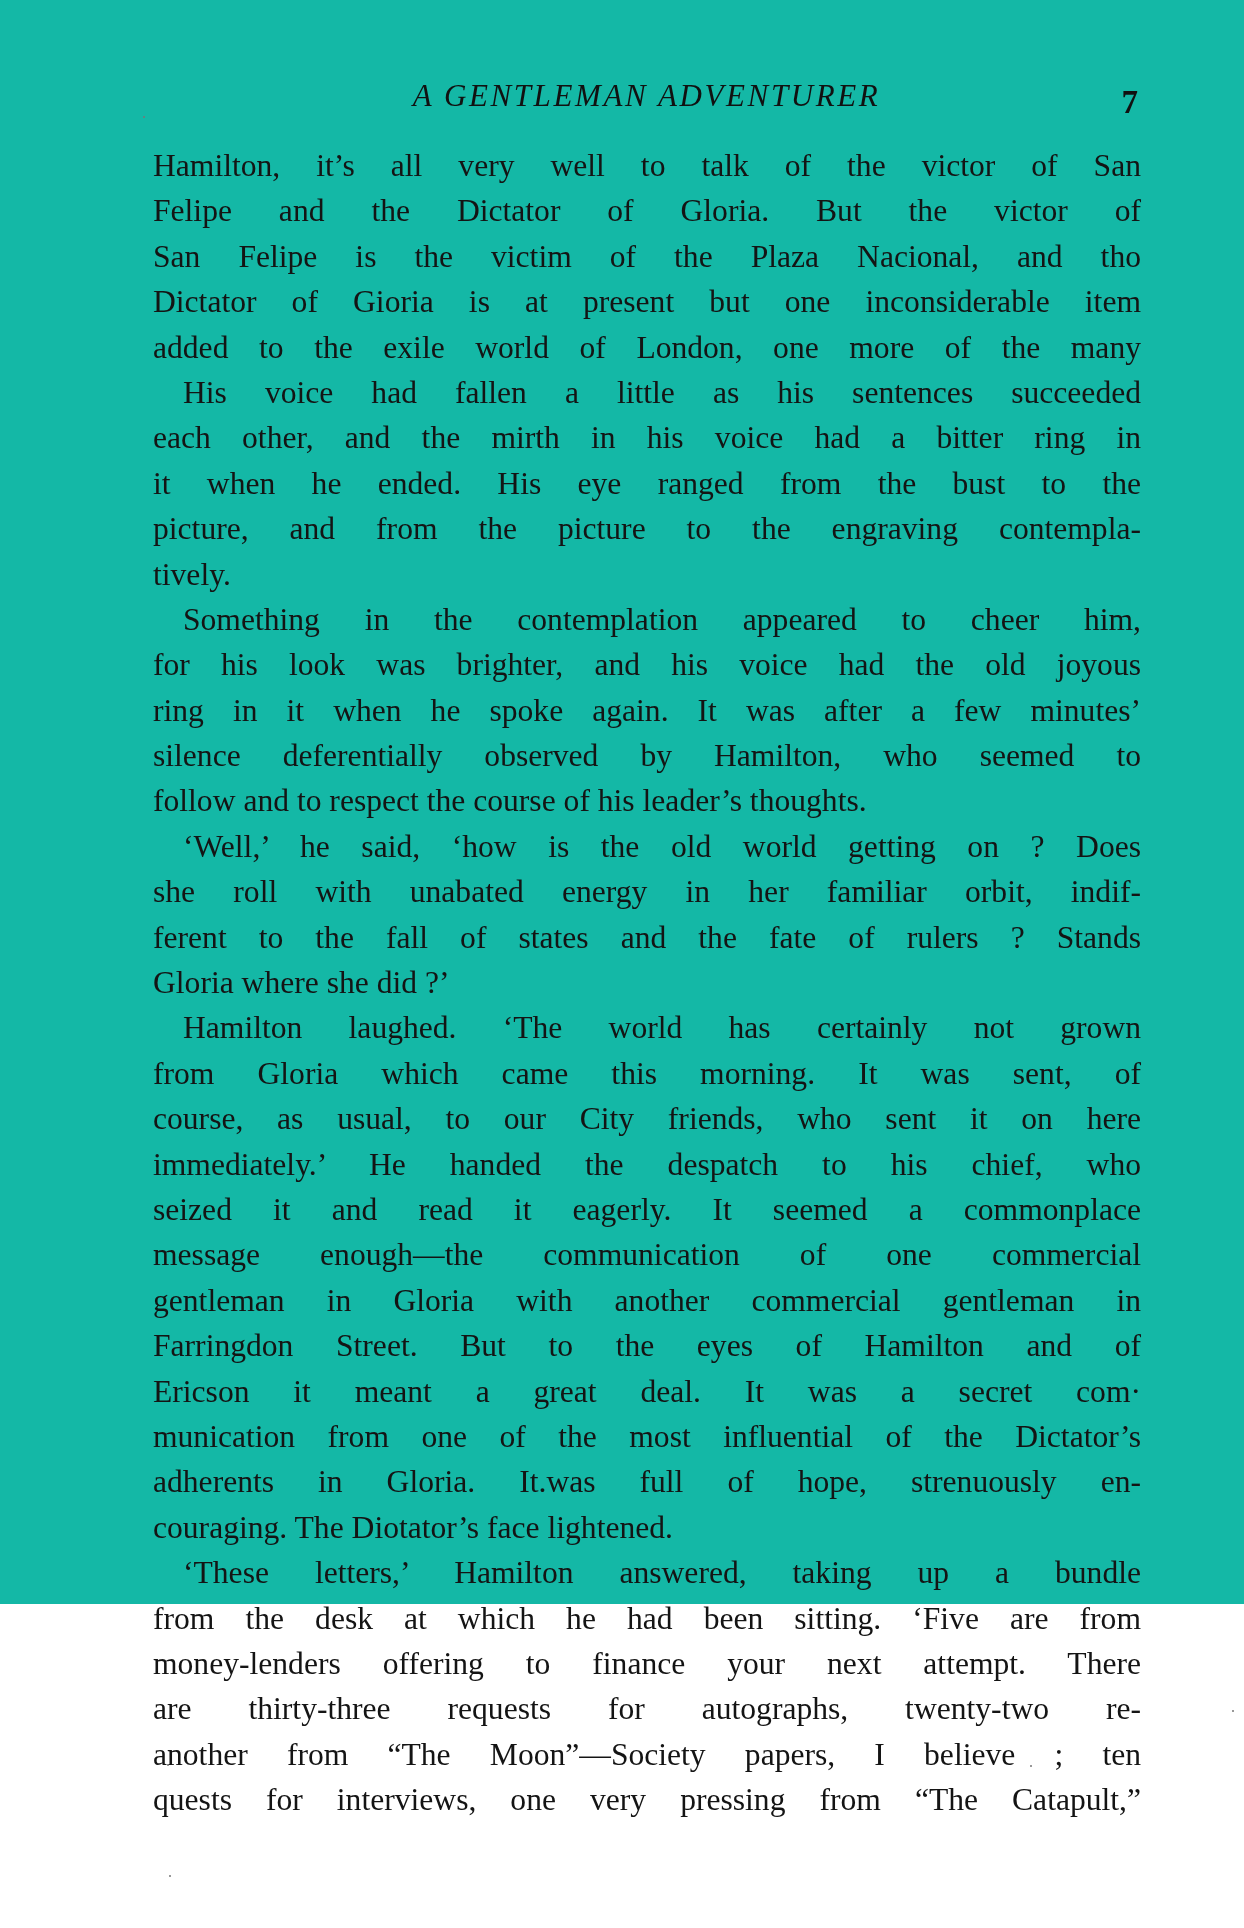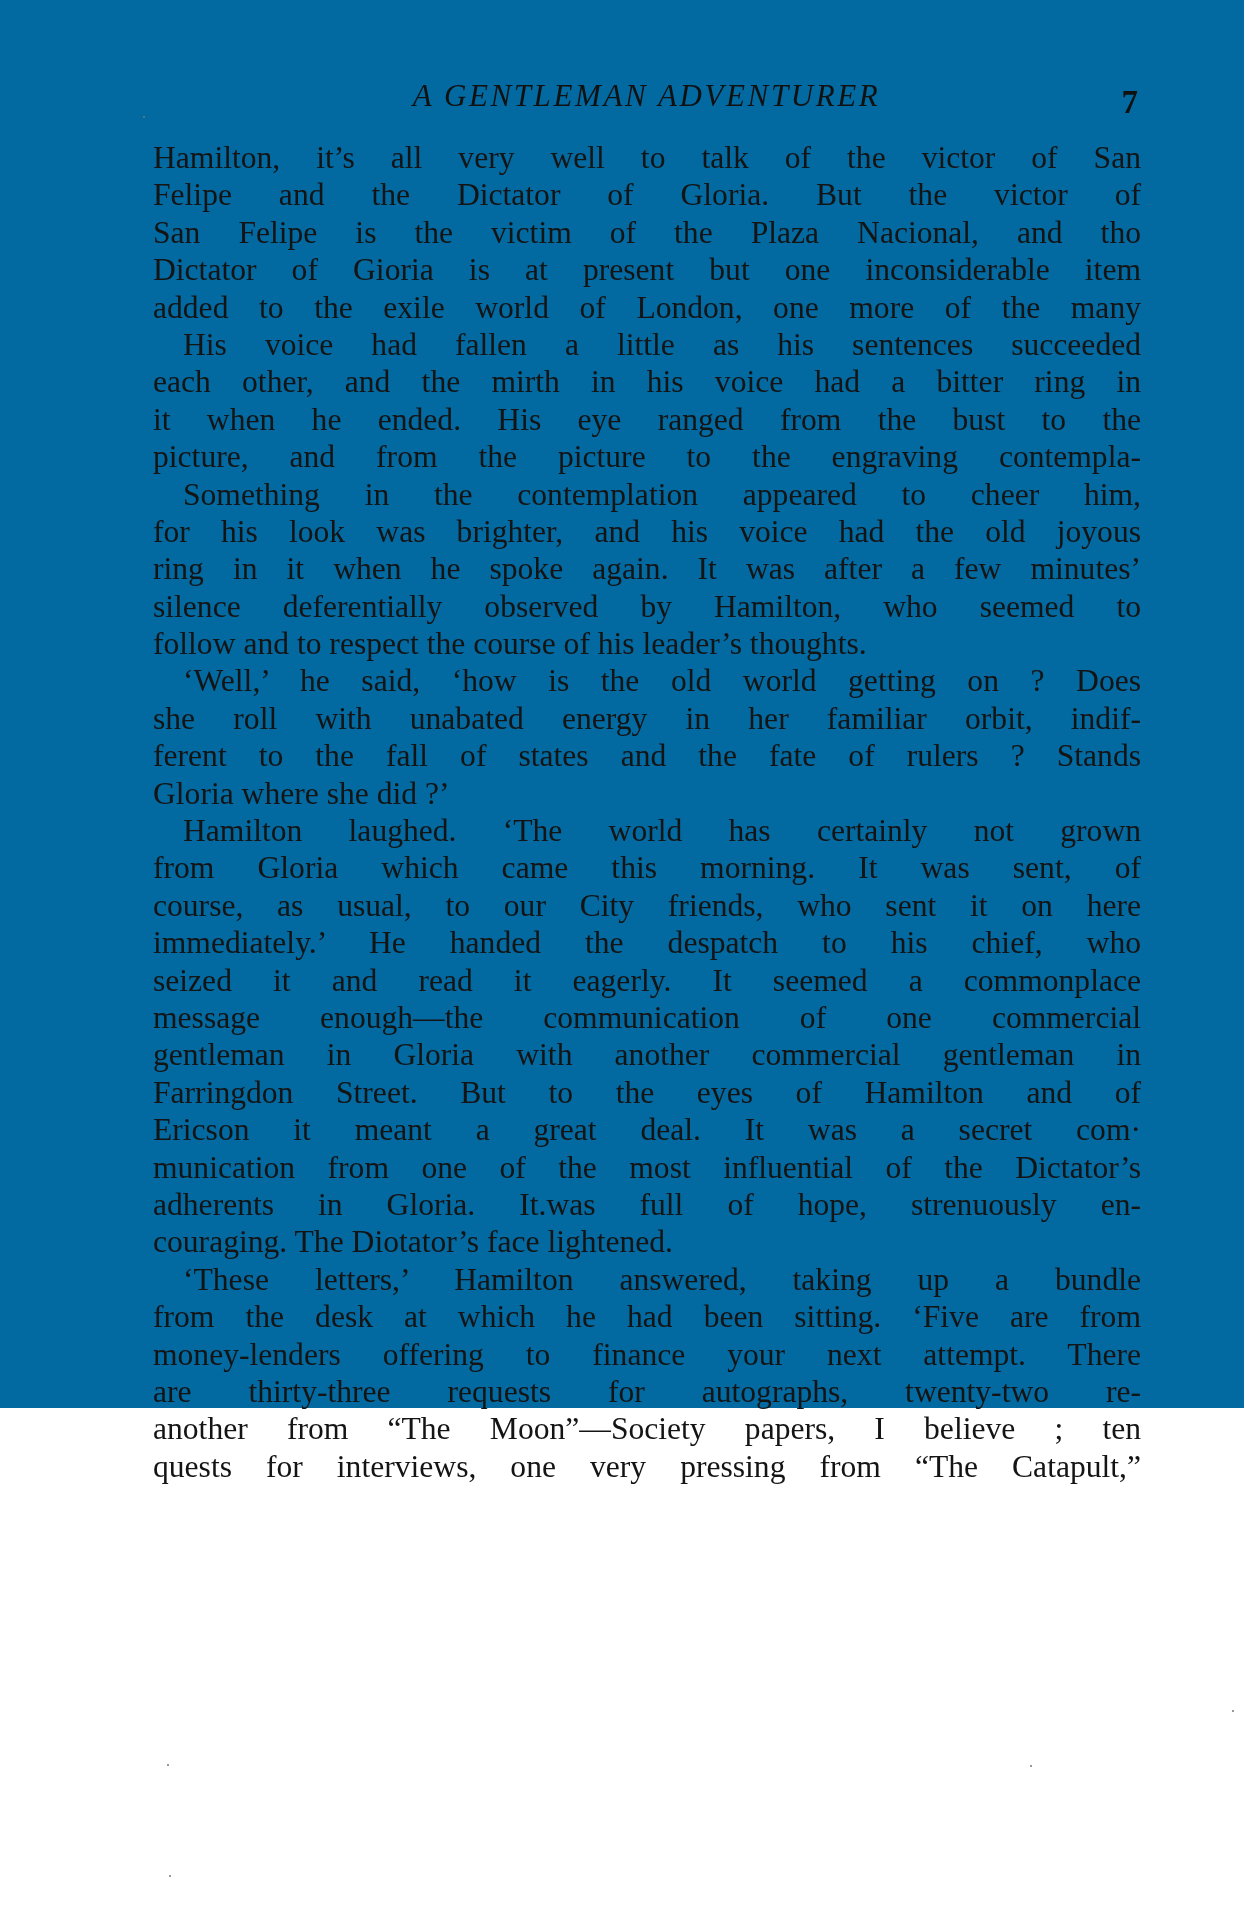--- a/index.html
+++ b/index.html
@@ -1,37 +1,37 @@
 <!DOCTYPE html>
 <html><head>
 <meta charset="utf-8">
 <style>
   html, body { margin: 0; padding: 0; background: #ffffff; }
   body { width: 1244px; height: 1928px; position: relative; overflow: hidden; }
-  .page { position: absolute; left: 0; top: 0; width: 1244px; height: 1408px; background: #0369a1; }
+  .page { position: absolute; left: 0; top: 0; width: 1244px; height: 1604px; background: #14b8a6; }
   .running-head {
     position: absolute; left: 153px; width: 987px; top: 76px; height: 40px;
     font-family: "Liberation Serif", "DejaVu Serif", serif; color: #111;
   }
   .running-title {
     position: absolute; left: 0; right: 0; text-align: center;
     font-style: italic; font-size: 31px; letter-spacing: 2.6px; line-height: 40px;
     padding-left: 0;
   }
   .page-number {
     position: absolute; right: 2px; top: 6px; font-size: 33px; font-weight: bold; line-height: 40px;
   }
   .body {
     position: absolute; left: 153px; top: 139px; width: 988px;
     font-family: "Liberation Serif", "DejaVu Serif", serif;
     font-size: 31.6px; line-height: 37.4px; color: #141414;
   }
   .line {
     display: block; height: 37.4px; white-space: nowrap;
-    text-align: justify; text-align-last: justify;
+    text-align: justify; text-align-last: justify; margin-top: 8px;
   }
   .line.last { text-align-last: left; }
   .line.indent { padding-left: 30px; }
   .speck { position: absolute; width: 2px; height: 2px; background: #777; border-radius: 1px; }
 </style>
 </head>
 <body>
 
 <div class="page">
   <div class="running-head">
@@ -42,20 +42,21 @@
   <div class="body" id="body-text">
       <span class="line">Hamilton, it’s all very well to talk of the victor of San</span>
       <span class="line">Felipe and the Dictator of Gloria. But the victor of</span>
       <span class="line">San Felipe is the victim of the Plaza Nacional, and tho</span>
       <span class="line">Dictator of Gioria is at present but one inconsiderable item</span>
       <span class="line">added to the exile world of London, one more of the many</span>
       <span class="line indent">His voice had fallen a little as his sentences succeeded</span>
       <span class="line">each other, and the mirth in his voice had a bitter ring in</span>
       <span class="line">it when he ended. His eye ranged from the bust to the</span>
       <span class="line">picture, and from the picture to the engraving contempla-</span>
+      <span class="line last">tively.</span>
       <span class="line indent">Something in the contemplation appeared to cheer him,</span>
       <span class="line">for his look was brighter, and his voice had the old joyous</span>
       <span class="line">ring in it when he spoke again. It was after a few minutes’</span>
       <span class="line">silence deferentially observed by Hamilton, who seemed to</span>
       <span class="line last">follow and to respect the course of his leader’s thoughts.</span>
       <span class="line indent">‘Well,’ he said, ‘how is the old world getting on ? Does</span>
       <span class="line">she roll with unabated energy in her familiar orbit, indif-</span>
       <span class="line">ferent to the fall of states and the fate of rulers ? Stands</span>
       <span class="line last">Gloria where she did ?’</span>
       <span class="line indent">Hamilton laughed. ‘The world has certainly not grown</span>

